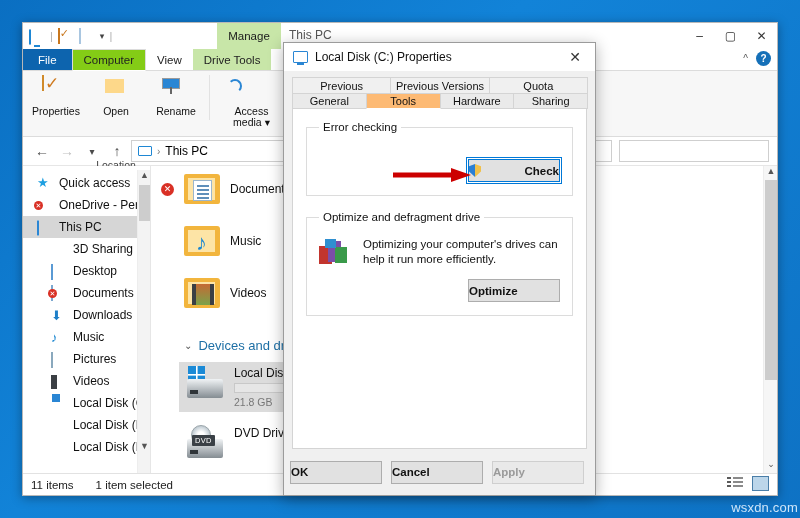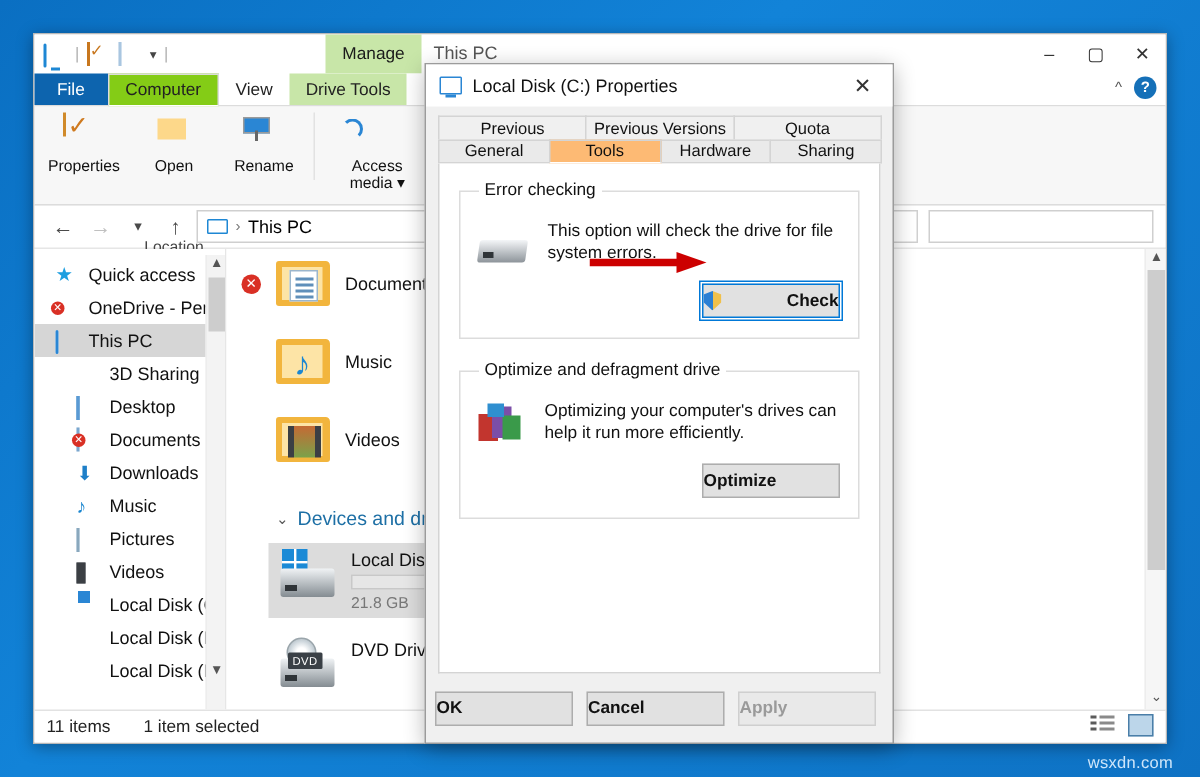--- a/index.html
+++ b/index.html
@@ -5,22 +5,22 @@
   * { box-sizing: border-box; }
   html, body { margin:0; padding:0; }
   body {
     width:800px; height:518px; overflow:hidden;
     font-family:"Liberation Sans", sans-serif;
     font-size:12px; color:#000;
     background:linear-gradient(135deg,#0a6fc2 0%,#1283d8 40%,#0e72c4 100%);
     position:relative;
   }
   .desktop-watermark{
-    position:absolute; right:18px; bottom:3px;
-    font-size:11px; color:#cfe6fa; letter-spacing:.2px;
+    position:absolute; right:2px; bottom:3px;
+    font-size:13px; color:#cfe6fa; letter-spacing:.2px;
   }
 
   
   .explorer{
     position:absolute; left:22px; top:22px; width:756px; height:474px;
     background:#fff; border:1px solid #b8b8b8;
     box-shadow:0 2px 10px rgba(0,0,0,.35);
     display:flex; flex-direction:column;
   }
   .titlebar{
@@ -516,24 +516,20 @@
       <div class="tab active">Tools</div>
       <div class="tab">Hardware</div>
       <div class="tab">Sharing</div>
     </div>
   </div>
 
   <div class="dlg-body">
 
     <fieldset class="gbox">
       <legend>Error checking</legend>
-      <div class="grow">
-        <span class="ic-hdd2"></span>
-        <span class="g-text">This option will check the drive for file system errors.</span>
-      </div>
       <div class="btnrow">
         <div class="wbtn focus">
           <span class="shield"></span>
           <span>Check</span>
         </div>
       </div>
     </fieldset>
 
     <fieldset class="gbox">
       <legend>Optimize and defragment drive</legend>

